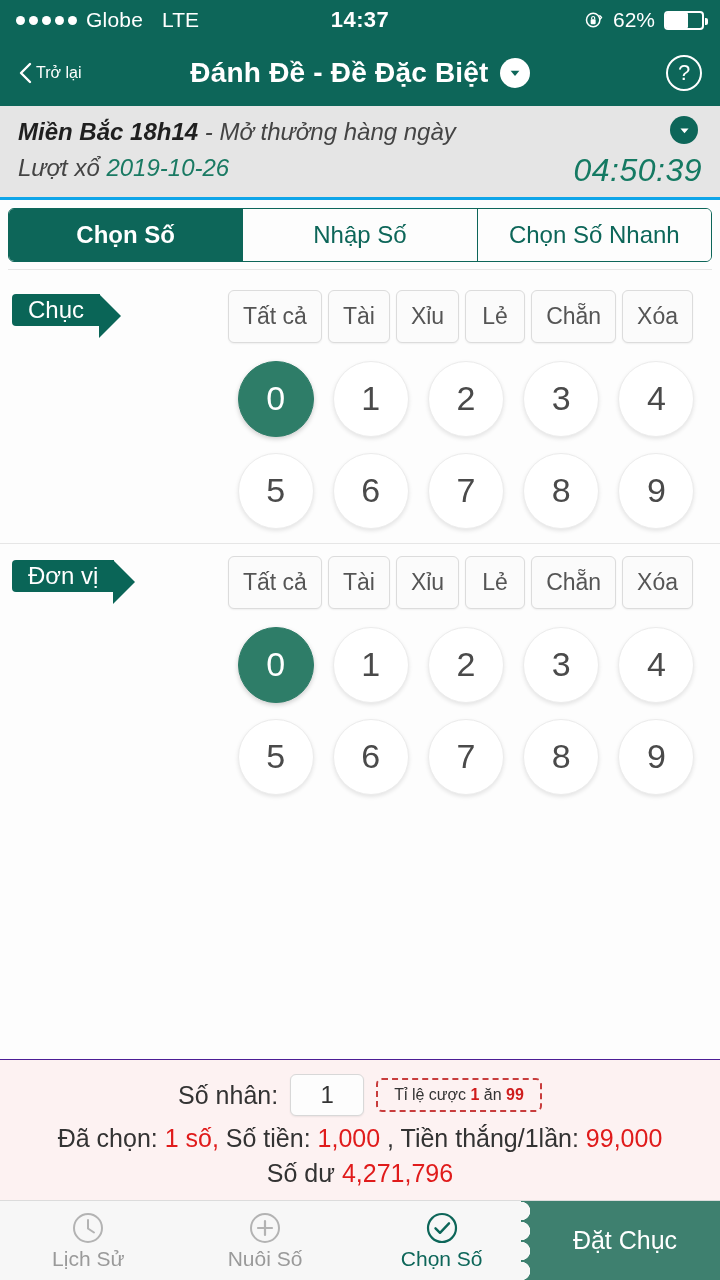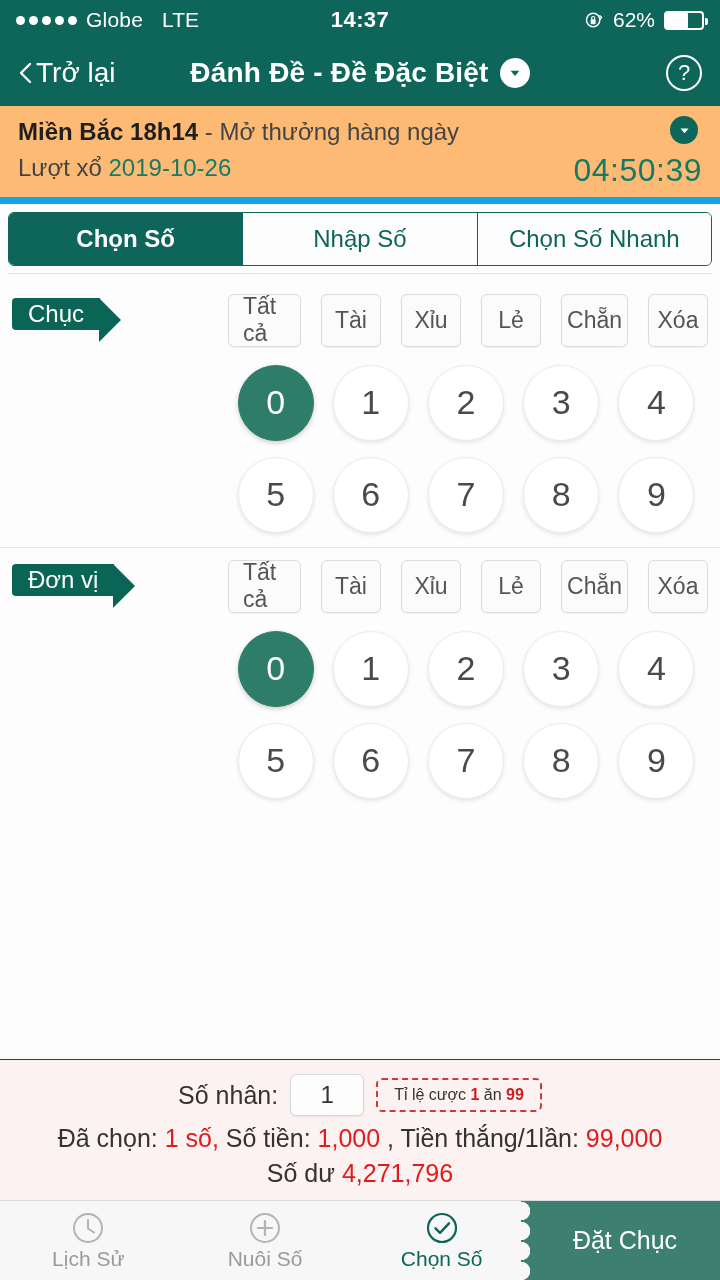--- a/index.html
+++ b/index.html
@@ -54,42 +54,42 @@
   .battery > i { display:block; height:100%; background:#ffffff; border-radius:1px; }
 
   
   .navbar {
     height: 66px; background: #0d6659; color:#fff;
     display:flex; align-items:center; position:relative;
     padding: 0 18px; flex: 0 0 66px;
   }
   .back { display:flex; align-items:center; gap:4px; cursor:pointer; z-index:2; }
   .chev-left { width:14px; height:22px; display:block; }
-  .back-label { font-size: 28px; }
+  .back-label { font-size: 16px; }
   .nav-title-wrap {
     position:absolute; left:0; right:0; display:flex;
     align-items:center; justify-content:center; gap:11px;
     pointer-events:none;
   }
   .nav-title { font-size: 28px; font-weight: bold; letter-spacing:.2px; }
   .caret-circle {
     width:30px; height:30px; border-radius:50%; background:#ffffff;
     display:flex; align-items:center; justify-content:center; pointer-events:auto;
   }
   .caret-circle svg { display:block; }
   .help {
     margin-left:auto; width:36px; height:36px; border-radius:50%;
     border: 2px solid #ffffff; display:flex; align-items:center;
     justify-content:center; font-size:22px; z-index:2; cursor:pointer;
   }
 
   
   .drawbar {
-    background: #fdba74; border-bottom: 7px solid #0ea5e9;
-    padding: 10px 18px 12px 18px; position: relative; flex: 0 0 auto;
+    background: #e5e5e5; border-bottom: 3px solid #0ea5e9;
+    padding: 10px 18px 12px 18px; position: relative; flex: 0 0 auto; font-style: italic;
   }
   .draw-l1 { font-size: 24px; color:#444; line-height:1.35; }
   .draw-l1 b { color:#1f1f1f; font-weight:bold; }
   .draw-l2 { font-size: 24px; color:#444; margin-top:4px; line-height:1.35; }
   .draw-date { color:#1a7a63; }
   .countdown {
     position:absolute; right:18px; bottom:8px;
     font-size: 32px; color:#157a63; letter-spacing:.5px;
   }
   .draw-caret {
@@ -123,21 +123,21 @@
     display:flex; align-items:center; padding:0 16px;
     font-size:24px; border-radius:4px 0 0 4px;
   }
   .tag::after {
     content:""; position:absolute; right:-21px; top:0;
     border-top:22px solid transparent; border-bottom:22px solid transparent;
     border-left:22px solid #0a6557;
   }
 
   .filters {
-    display:flex; gap:20px; justify-content:center;
+    display:flex; gap:6px; justify-content:flex-start;
     padding: 0 12px 0 0; margin-left: 228px;
   }
   .fbtn {
     min-width: 60px; height:53px; padding: 0 14px;
     background:#fbfbfb; border:1px solid #dcdcdc; border-radius:6px;
     display:flex; align-items:center; justify-content:center;
     font-size:23px; color:#555; cursor:pointer;
     box-shadow: 0 1px 2px rgba(0,0,0,.06);
   }
 

